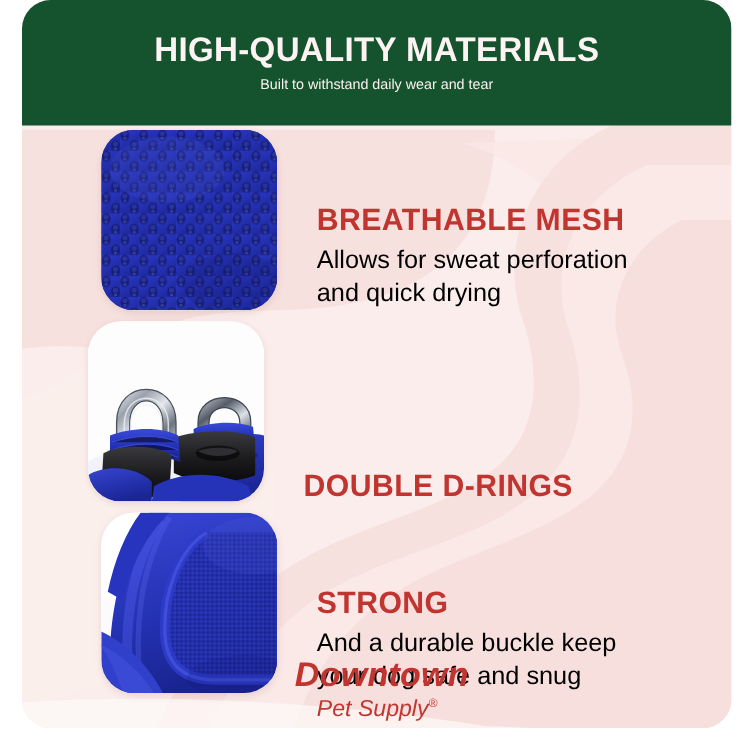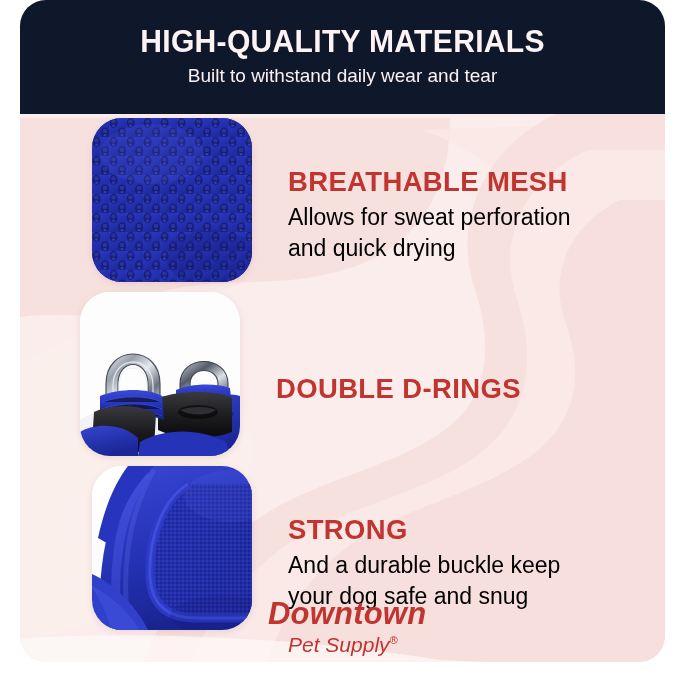--- a/index.html
+++ b/index.html
@@ -21,39 +21,39 @@
     border-radius:26px 26px 26px 26px;
     overflow:hidden;
   }
   .card-deco { position:absolute; inset:0; width:100%; height:100%; }
 
   
   .banner {
     position:absolute;
     left:20px; top:0px;
     width:645px; height:114px;
-    background:#0f172a;
+    background:#14532d;
     border-radius:26px 26px 0 0;
     overflow:hidden;
     display:flex; flex-direction:column;
     align-items:center; justify-content:center;
   }
   .banner-title {
     color:#FDF3F2;
     font-weight:bold;
     font-size:31px;
     letter-spacing:0.3px;
     line-height:1.05;
     text-align:center;
     white-space:nowrap;
     transform:scaleX(0.97);
   }
   .banner-sub {
     color:#FCF1F0;
-    font-size:19px;
+    font-size:13px;
     line-height:1.2;
     margin-top:7px;
     text-align:center;
     white-space:nowrap;
   }
 
   
   .left-strip {
     position:absolute; left:0; top:0; width:20px; height:679px;
     background:#ffffff;
@@ -62,21 +62,21 @@
     position:absolute; left:665px; top:0; width:14px; height:679px;
     background:#ffffff;
   }
   .bottom-strip {
     position:absolute; left:0; top:662px; width:679px; height:17px;
     background:#ffffff;
   }
 
   
   .features { position:absolute; left:0; top:0; width:679px; height:679px; }
-  .feature { position:absolute; display:flex; align-items:center; }
+  .feature { position:absolute; display:flex; align-items:flex-end; }
   .feature-1 { left:92px; top:118px; }
   .feature-2 { left:80px; top:292px; }
   .feature-3 { left:92px; top:466px; }
 
   .thumb {
     width:160px; height:164px;
     border-radius:30px;
     overflow:hidden;
     position:relative;
     flex:0 0 auto;

